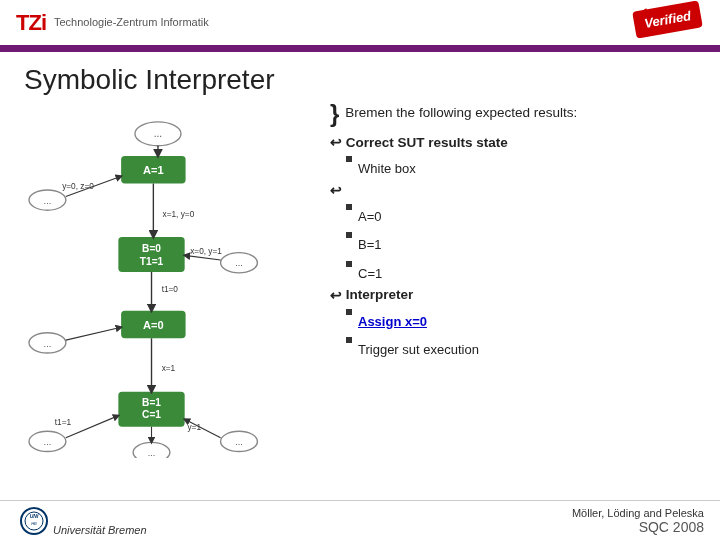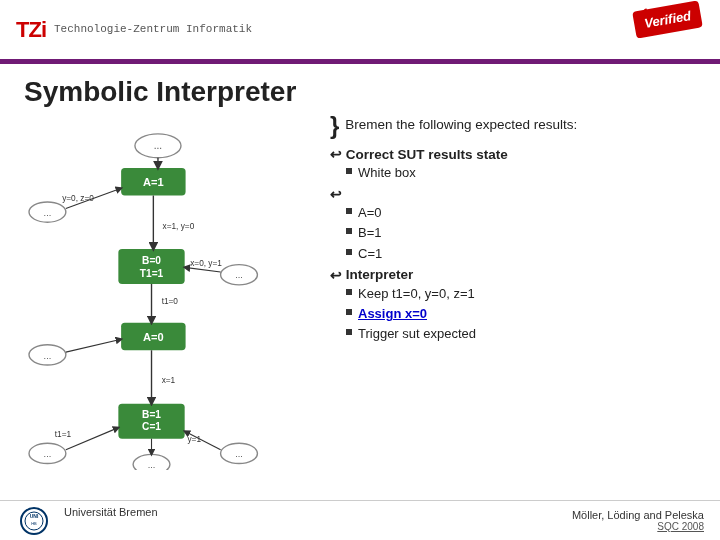--- a/index.html
+++ b/index.html
@@ -10,40 +10,39 @@
       font-family: Arial, sans-serif;
       overflow: hidden;
       position: relative;
     }
 
     
     .header {
       display: flex;
       align-items: center;
       padding: 8px 16px;
-      border-bottom: 5px solid #701a75;
-      height: 64px;
+      border-bottom: 7px solid #701a75;
+      height: 52px;
       position: relative;
     }
     .logo-area {
       display: flex;
       align-items: center;
       gap: 8px;
     }
     .logo-tzi {
       font-weight: bold;
       font-size: 22px;
       color: #cc0000;
       letter-spacing: -1px;
     }
     .logo-text {
       font-size: 11px;
       color: #555;
       line-height: 1.2;
-      font-family: Liberation Mono, monospace;
     }
     .verified-stamp {
       position: absolute;
       right: 16px;
       top: 6px;
       width: 70px;
       height: 40px;
     }
     .verified-stamp .stamp {
       background: #cc0000;
@@ -62,21 +61,21 @@
       top: -2px;
       left: 2px;
       color: #cc0000;
       font-size: 16px;
       font-weight: bold;
     }
 
     
     .page-title {
       font-size: 28px;
-      font-weight: bold;
+      font-weight: normal;
       color: #222;
       padding: 12px 24px 8px 24px;
     }
 
     
     .main-content {
       display: flex;
       padding: 0 10px 0 10px;
       height: calc(540px - 52px - 44px - 40px);
     }
@@ -140,20 +139,21 @@
     .bullet-sq {
       width: 6px;
       height: 6px;
       background: #333;
       display: inline-block;
       margin-top: 4px;
       flex-shrink: 0;
     }
     .sub-item-text {
       line-height: 1.4;
+      margin-top: 8px;
     }
     .highlight-blue {
       color: #0000cc;
       font-weight: bold;
       text-decoration: underline;
     }
 
     
     .footer {
       position: absolute;
@@ -163,38 +163,38 @@
       height: 40px;
       display: flex;
       align-items: center;
       justify-content: space-between;
       padding: 0 16px;
       border-top: 1px solid #ccc;
       background: #fff;
     }
     .footer-logo {
       display: flex;
-      align-items: flex-start;
-      gap: 12px;
+      align-items: flex-end;
+      gap: 1px;
+      font-style: italic;
     }
     .uni-name {
       font-size: 11px;
       color: #333;
       font-weight: 500;
     }
     .footer-author {
       font-size: 11px;
       color: #333;
       text-align: right;
       margin-left: 40px;
     }
     .footer-conf {
-      font-size: 10px;
+      font-size: 14px;
       color: #555;
-      text-decoration: underline;
     }
 
     
     .diagram-svg {
       width: 295px;
       height: 350px;
     }
   </style>
 </head>
 <body>
@@ -313,29 +313,25 @@
       <span class="bullet-sq"></span>
       <span class="sub-item-text">C=1</span>
     </div>
 
     <div class="section-header">
       <span class="recycle-icon">↩</span>
       <span>Interpreter</span>
     </div>
     <div class="sub-item">
       <span class="bullet-sq"></span>
-      <span class="sub-item-text">Keep t1=0, y=0, z=1</span>
-    </div>
-    <div class="sub-item">
-      <span class="bullet-sq"></span>
       <span class="sub-item-text highlight-blue">Assign x=0</span>
     </div>
     <div class="sub-item">
       <span class="bullet-sq"></span>
-      <span class="sub-item-text">Trigger sut expected</span>
+      <span class="sub-item-text">Trigger sut execution</span>
     </div>
 
   </div>
 </div>
 
 <div class="footer">
   <div class="footer-logo">
 
     <svg width="36" height="30" viewBox="0 0 36 30">
       <circle cx="18" cy="15" r="13" fill="none" stroke="#003366" stroke-width="2"></circle>

